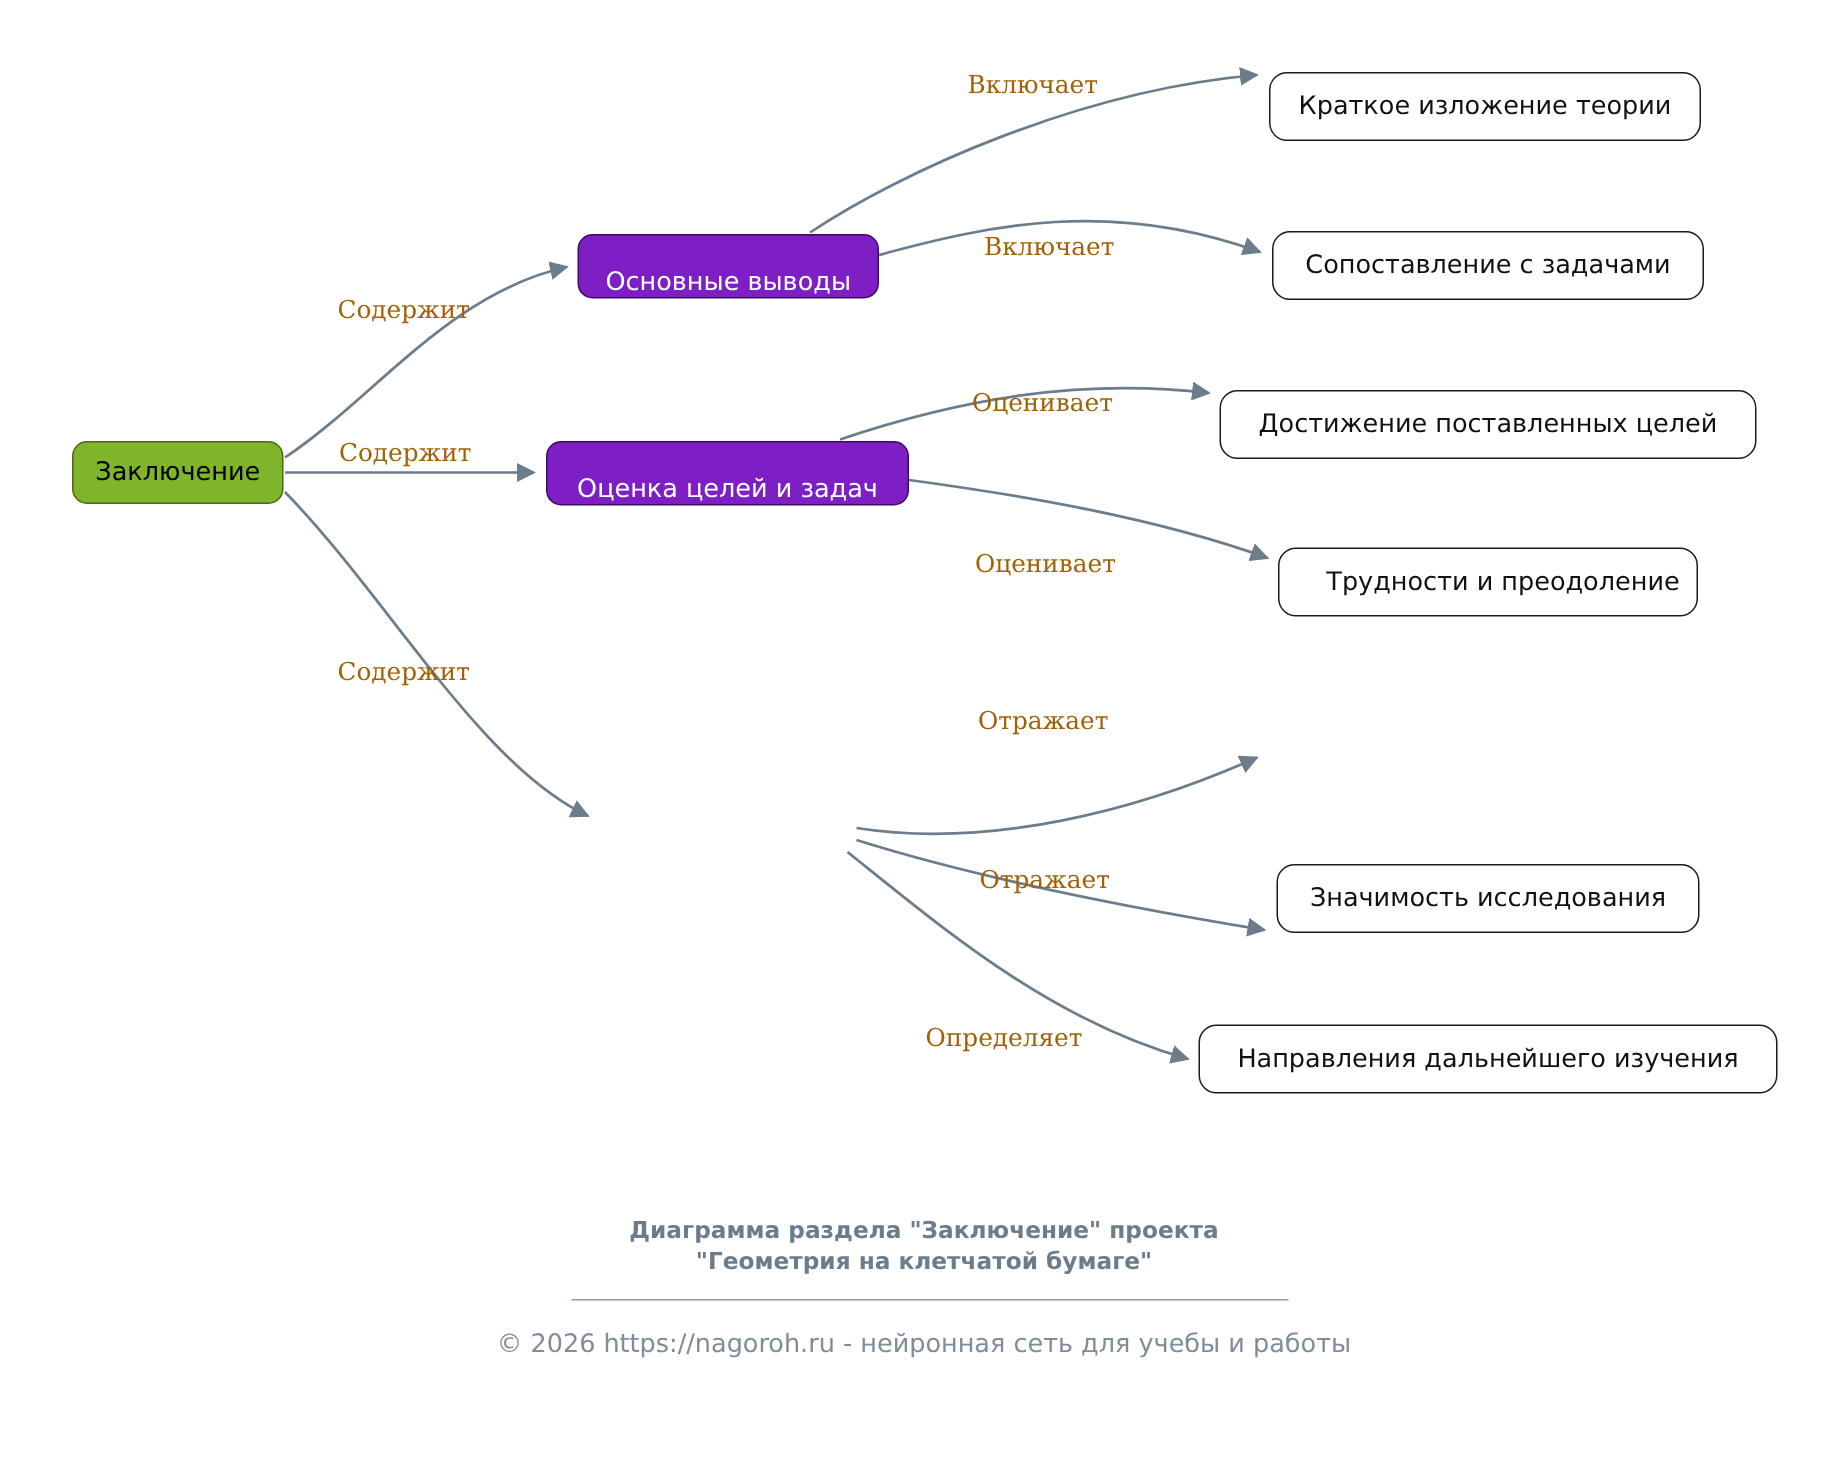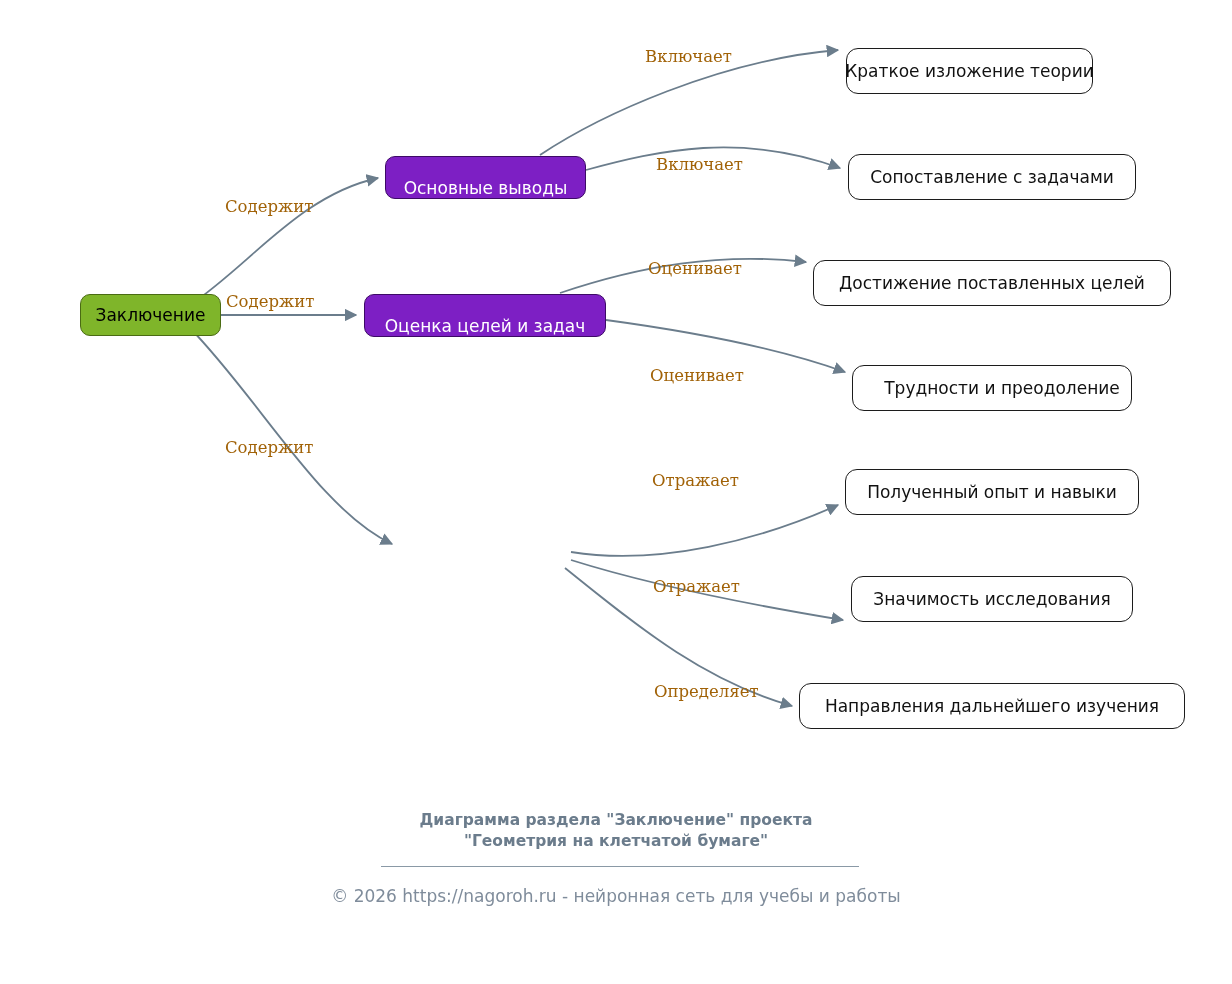--- a/index.html
+++ b/index.html
@@ -112,63 +112,60 @@
 
       <path d="M 560 293 C 640 266, 720 252, 806 262"></path>
       <path d="M 606 320 C 680 330, 770 345, 845 372"></path>
 
       <path d="M 571 552 C 660 566, 760 540, 838 505"></path>
       <path d="M 571 560 C 660 588, 770 608, 843 620"></path>
       <path d="M 565 568 C 630 620, 700 680, 792 706"></path>
     </g>
   </svg>
 
-  <div class="node node-root" style="left:48px; top:294px; width:141px; height:42px;margin-left:32px;">
+  <div class="node node-root" style="left:48px; top:294px; width:141px; height:42px;">
     <span>Заключение</span>
   </div>
 
   <div class="node node-branch" style="left:385px; top:156px; width:201px; height:43px;">
     <span>Основные выводы</span>
   </div>
   <div class="node node-branch" style="left:364px; top:294px; width:242px; height:43px;">
     <span>Оценка целей и задач</span>
   </div>
 
-  <div class="node node-leaf" style="left:846px; top:48px; width:247px; height:46px;">
+  <div class="node node-leaf" style="left:846px; top:48px; width:288px; height:46px;">
     <span>Краткое изложение теории</span>
   </div>
   <div class="node node-leaf" style="left:813px; top:260px; width:358px; height:46px;">
     <span>Достижение поставленных целей</span>
   </div>
   <div class="node node-leaf" style="left:848px; top:154px; width:288px; height:46px;">
     <span>Сопоставление с задачами</span>
   </div>
   <div class="node node-leaf" style="left:852px; top:365px; width:280px; height:46px;padding-left:20px;">
     <span>Трудности и преодоление</span>
-  </div>
-  <div class="node node-leaf" style="left:845px; top:469px; width:294px; height:46px;">
-    <span>Полученный опыт и навыки</span>
   </div>
   <div class="node node-leaf" style="left:851px; top:576px; width:282px; height:46px;">
     <span>Значимость исследования</span>
   </div>
   <div class="node node-leaf" style="left:799px; top:683px; width:386px; height:46px;">
     <span>Направления дальнейшего изучения</span>
   </div>
 
   <div class="edge-label" style="left:645px; top:47px;">Включает</div>
   <div class="edge-label" style="left:656px; top:155px;">Включает</div>
   <div class="edge-label" style="left:225px; top:197px;">Содержит</div>
   <div class="edge-label" style="left:226px; top:292px;">Содержит</div>
   <div class="edge-label" style="left:648px; top:259px;">Оценивает</div>
   <div class="edge-label" style="left:650px; top:366px;">Оценивает</div>
   <div class="edge-label" style="left:225px; top:438px;">Содержит</div>
   <div class="edge-label" style="left:652px; top:471px;">Отражает</div>
   <div class="edge-label" style="left:653px; top:577px;">Отражает</div>
-  <div class="edge-label" style="left:654px; top:682px;">Определяет</div>
+  <div class="edge-label" style="left:617px; top:682px;">Определяет</div>
 
   <div id="caption">
     <div>Диаграмма раздела "Заключение" проекта</div>
     <div>"Геометрия на клетчатой бумаге"</div>
   </div>
   <div id="caption-rule"></div>
   <div id="footer">© 2026 https://nagoroh.ru - нейронная сеть для учебы и работы</div>
 
 </div>
 

